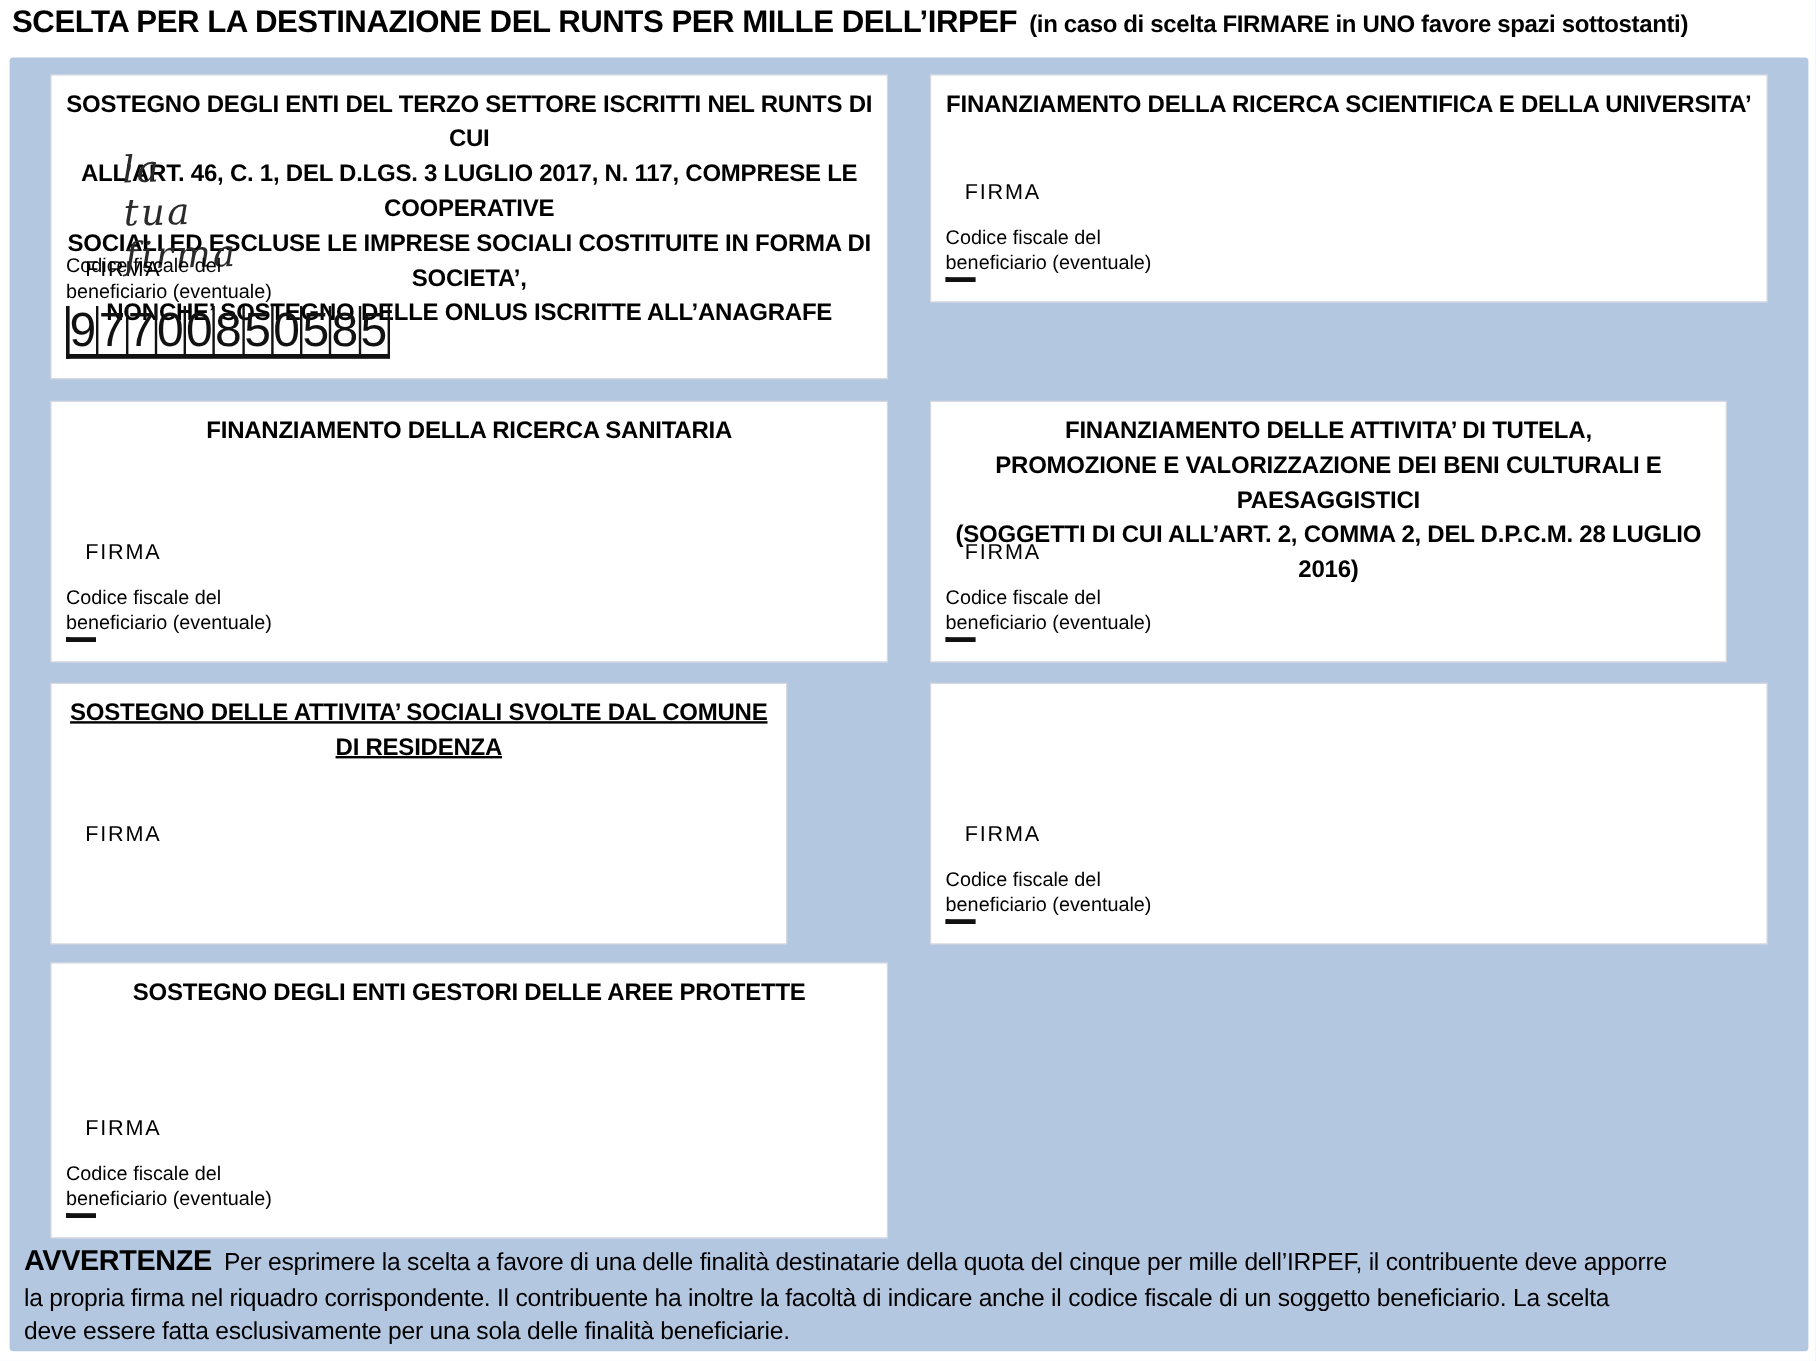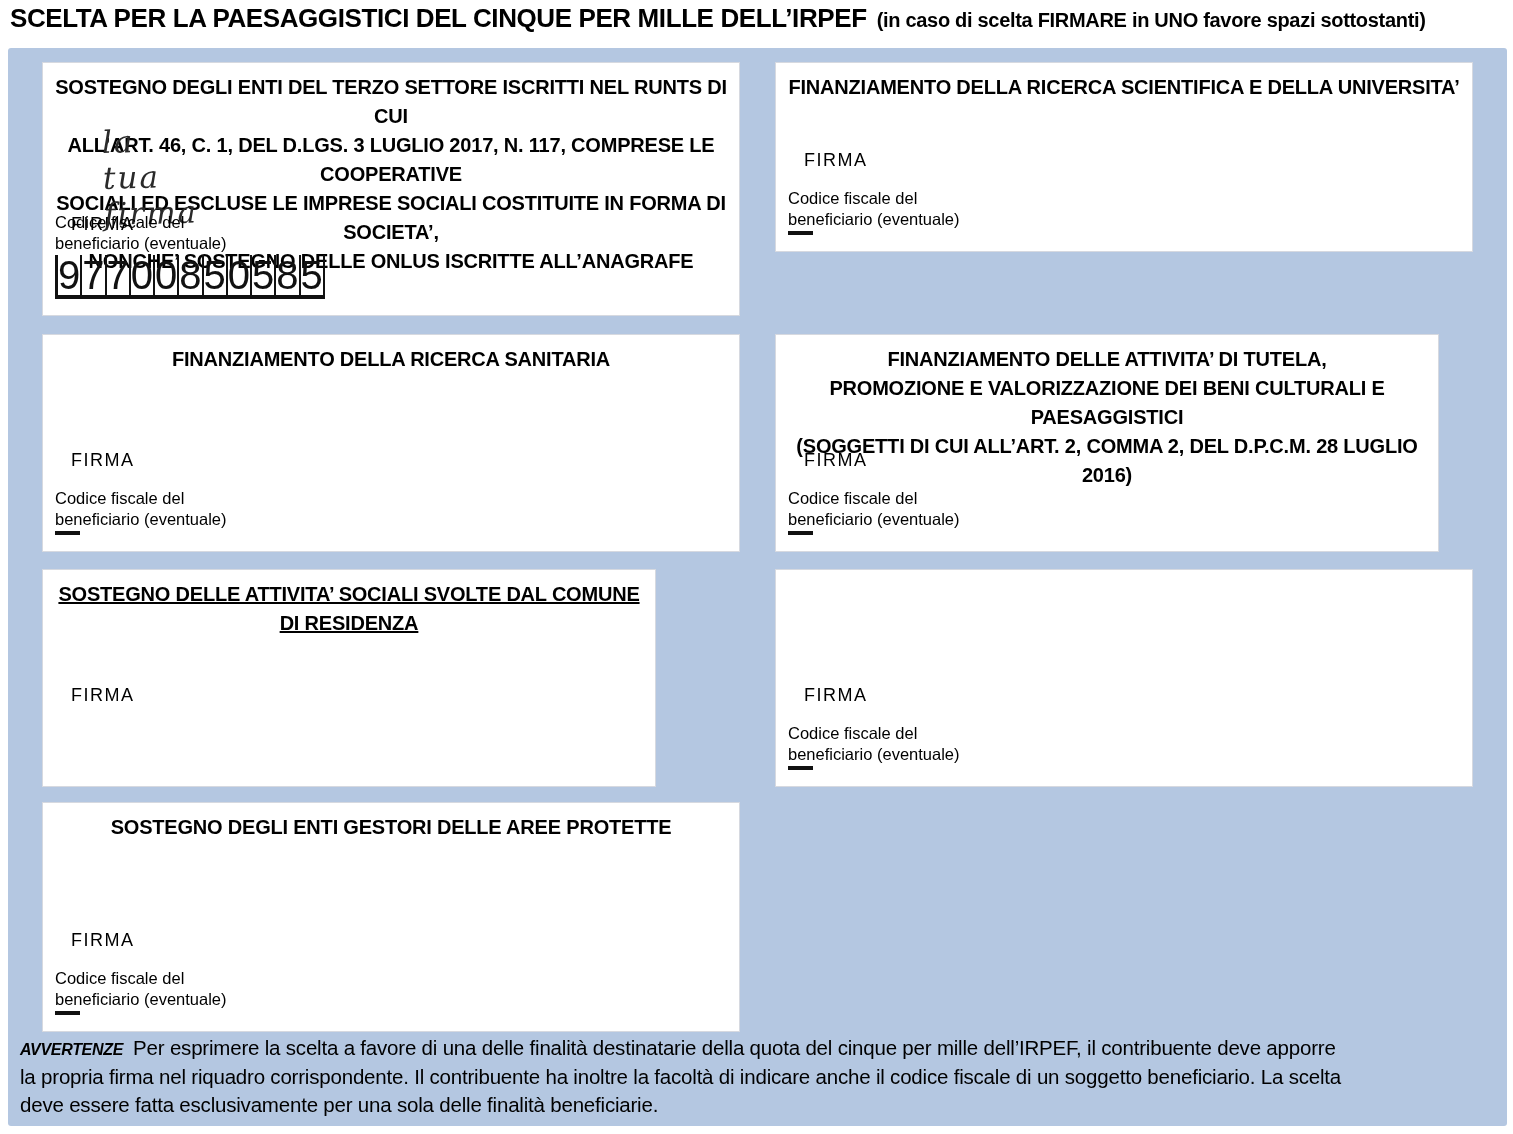--- a/index.html
+++ b/index.html
@@ -106,31 +106,30 @@
   .b-l3 { left: 34px;  top: 521px; width: 614px; height: 218px; text-decoration: underline; }
   .b-r3 { left: 767px; top: 521px; width: 698px; height: 218px; }
   .b-l4 { left: 34px;  top: 754px; width: 698px; height: 230px; }
 
   
   .avvertenze {
     position: absolute; left: 12px; top: 986px; width: 1478px;
     font-size: 20.5px; line-height: 1.4; letter-spacing: -0.2px;
   }
   .avv-label {
-    font-weight: bold; font-size: 16px; letter-spacing: -0.3px;
+    font-weight: bold; font-size: 24px; letter-spacing: -0.3px;
     padding-right: 10px;
-    font-style: italic;
   }
   .avv-text { white-space: pre-line; }
 </style>
 </head>
 <body>
 
 <div class="title-bar">
-  <span class="title-main">SCELTA PER LA PAESAGGISTICI DEL CINQUE PER MILLE DELL’IRPEF</span>
+  <span class="title-main">SCELTA PER LA DESTINAZIONE DEL RUNTS PER MILLE DELL’IRPEF</span>
   <span class="title-note">(in caso di scelta FIRMARE in UNO favore spazi sottostanti)</span>
 </div>
 
 <div class="panel">
 
   <div class="box b-l1">
     <div class="box-title">SOSTEGNO DEGLI ENTI DEL TERZO SETTORE ISCRITTI NEL RUNTS DI CUI
 ALL’ART. 46, C. 1, DEL D.LGS. 3 LUGLIO 2017, N. 117, COMPRESE LE COOPERATIVE
 SOCIALI ED ESCLUSE LE IMPRESE SOCIALI COSTITUITE IN FORMA DI SOCIETA’,
 NONCHE’ SOSTEGNO DELLE ONLUS ISCRITTE ALL’ANAGRAFE</div>

